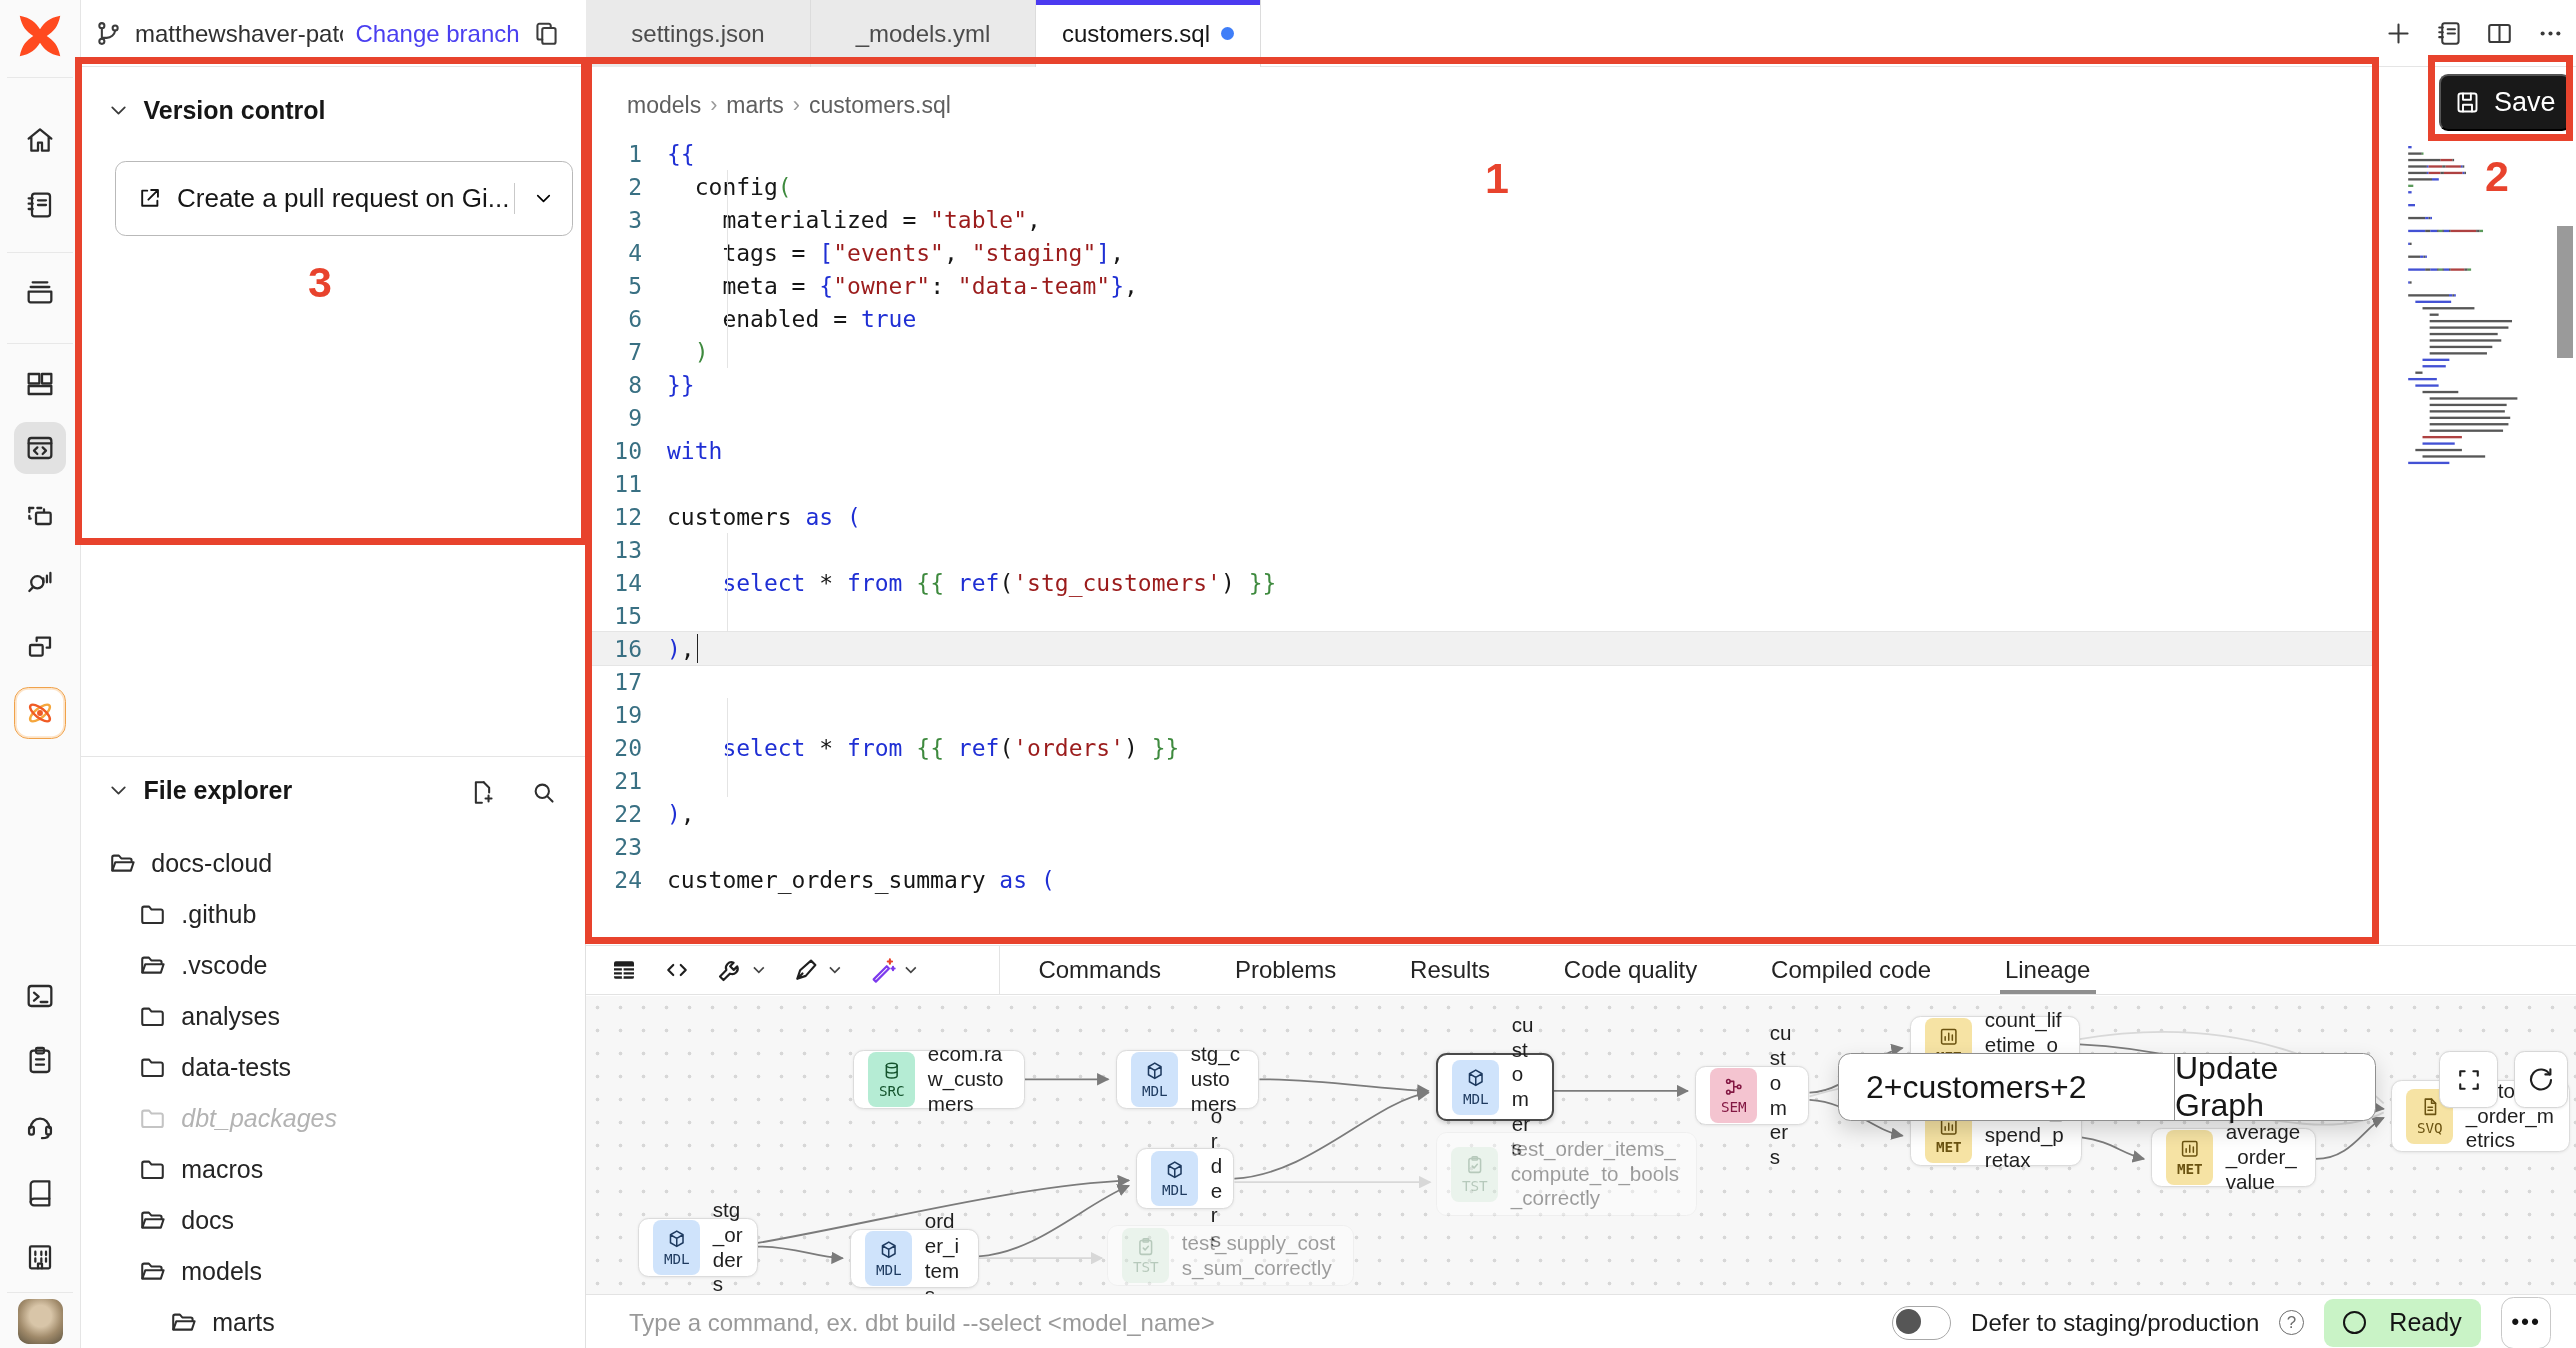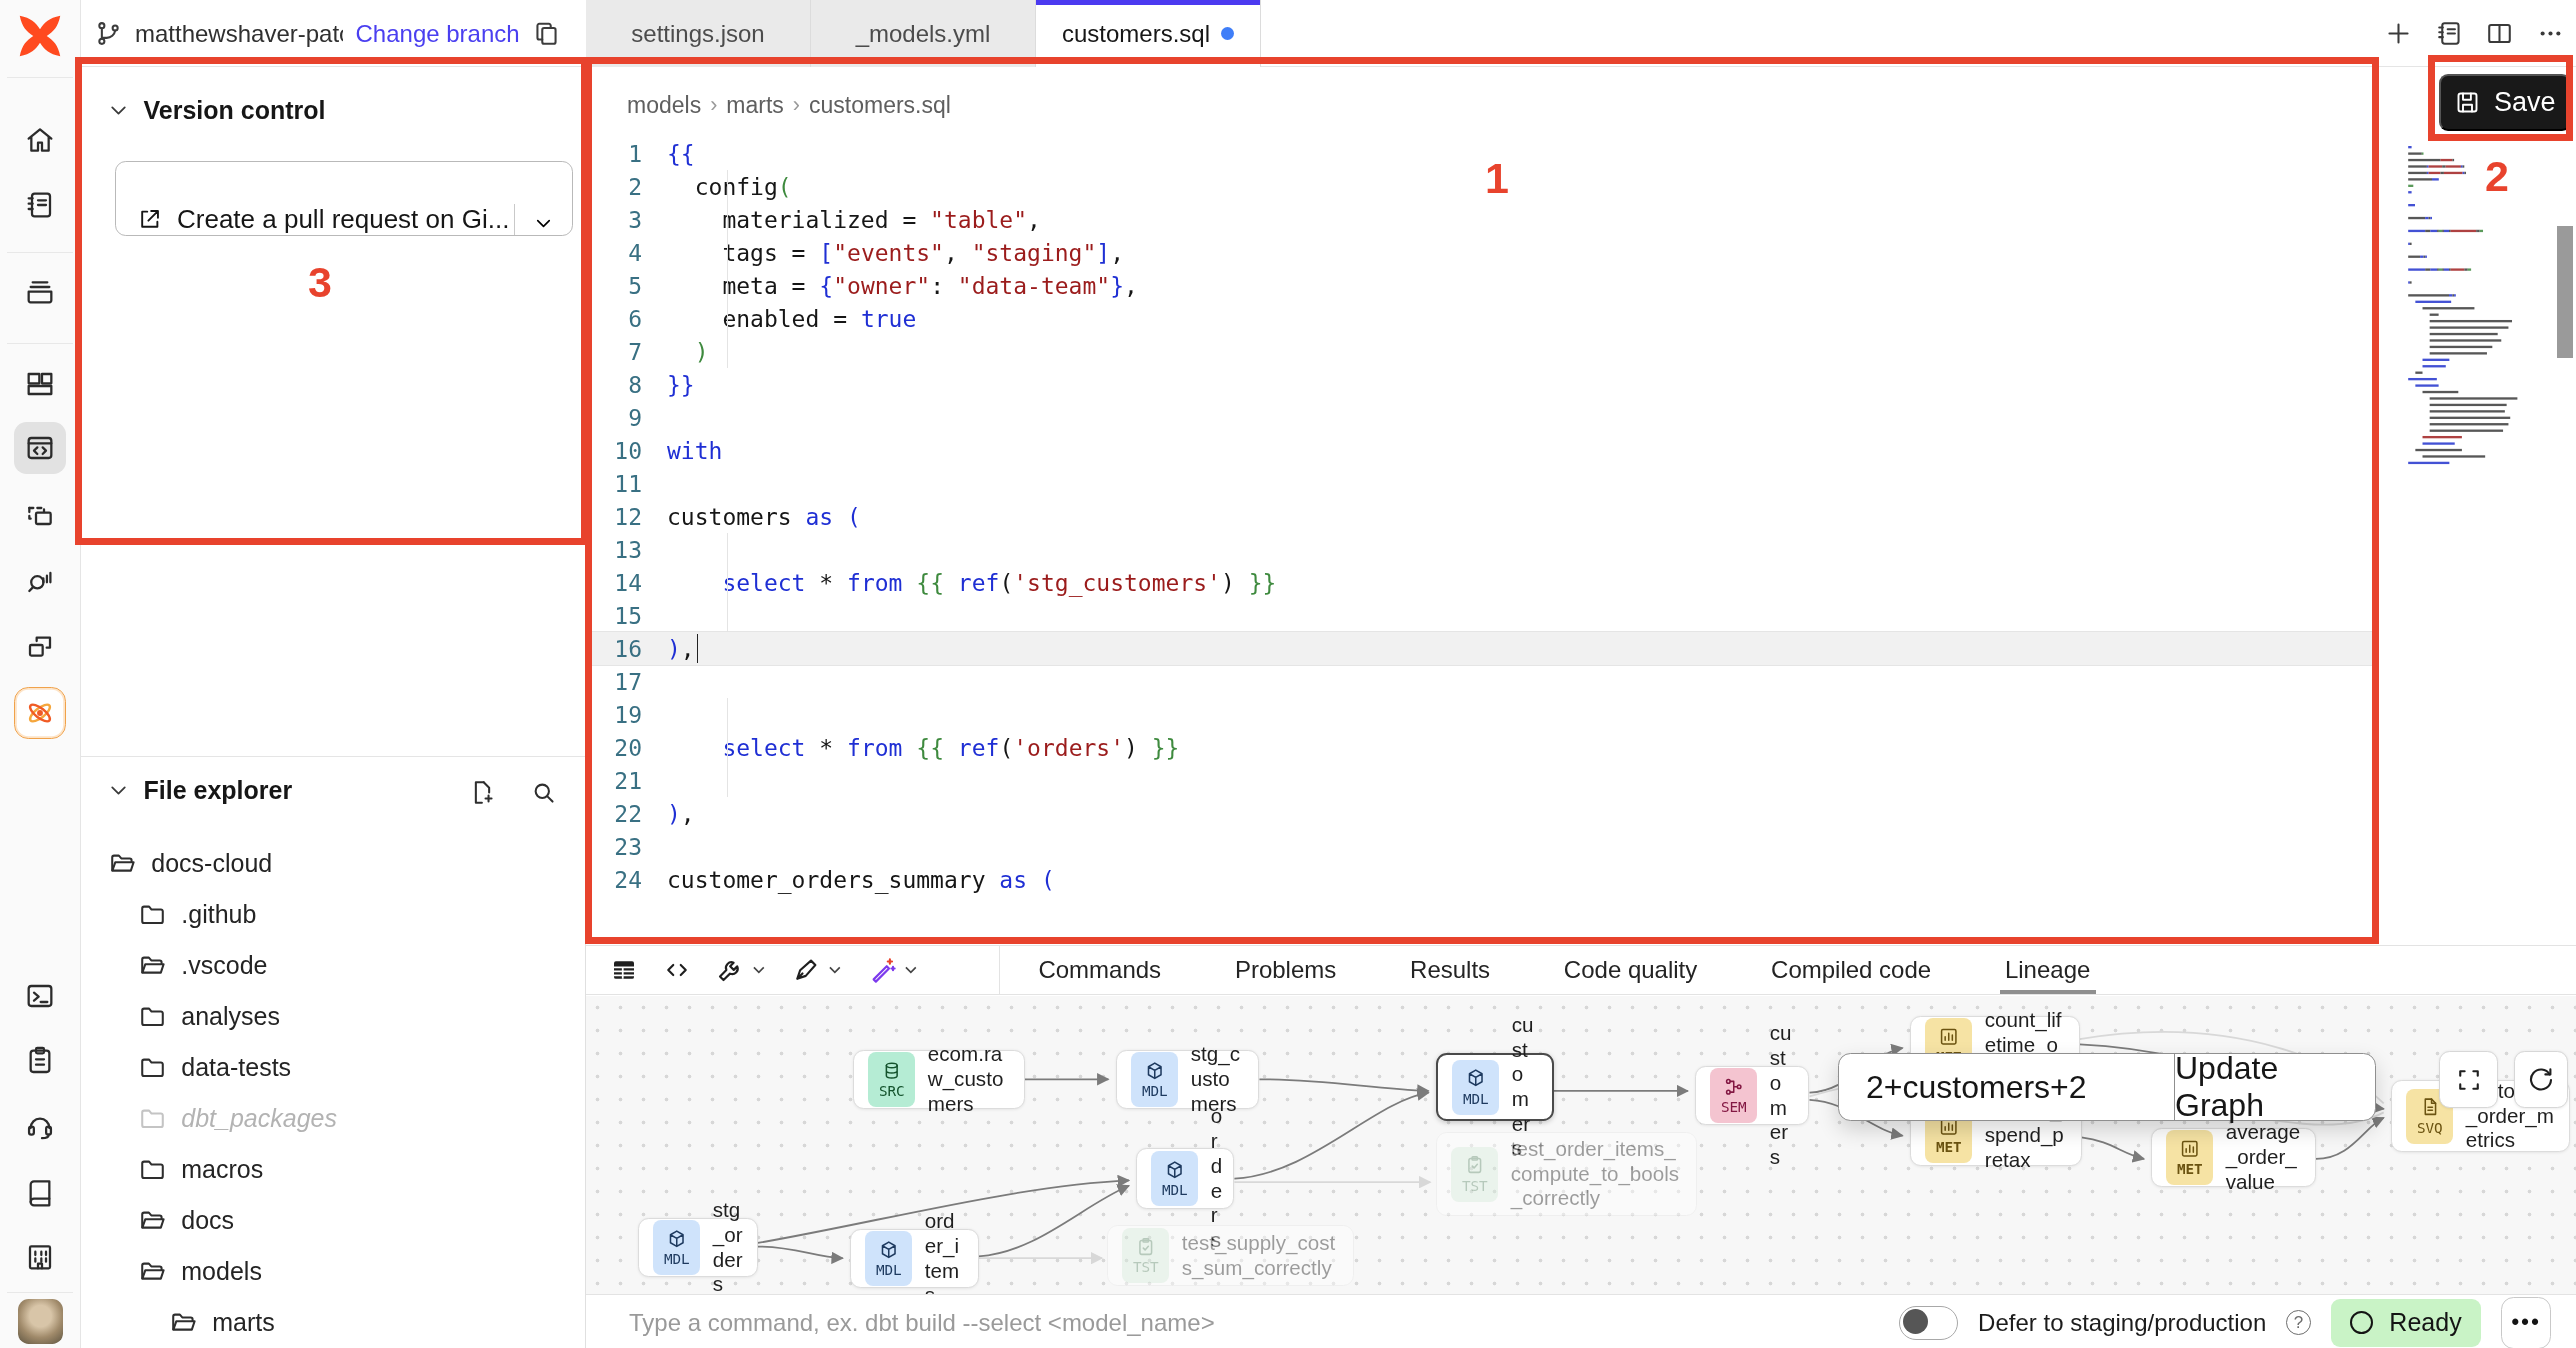--- a/index.html
+++ b/index.html
@@ -32,21 +32,21 @@
   .tab .dot { width:13.4px; height:13.4px; border-radius:50%; background:#3f7ef8; }
   .hdr-icons { position:absolute; right:12.5px; top:0; height:67px; display:flex; align-items:center; gap:21.5px; color:#3a3a3a; }
   .hdr-icons svg { width:29px; height:29px; }
 
   
   #left-panel { left:81px; top:67px; width:505px; height:1282px; background:#fff; border-right:0.9px solid #e0e0e0; z-index:5; }
   .section-head { position:absolute; left:25px; display:flex; align-items:center; gap:12.5px; color:#161616; }
   .section-head svg { width:25px; height:25px; color:#3a3a3a; }
   .section-title { font-size:25px; font-weight:bold; }
   .pr-button { position:absolute; left:34px; top:94px; width:458px; height:75px; border:0.9px solid #b9b9b9; border-radius:10.7px;
-               background:#fff; display:flex; align-items:flex-end; }
+               background:#fff; display:flex; align-items:center; }
   .pr-main { flex:1; display:flex; align-items:center; gap:14.3px; padding-left:19.7px; font-size:26px; color:#161616;
              border-right:0.9px solid #c9c9c9; overflow:hidden; white-space:nowrap; }
   .pr-main svg { width:27px; height:27px; flex:none; }
   .pr-caret { width:57px; display:flex; align-items:center; justify-content:center; }
   .pr-caret svg { width:23px; height:23px; }
   .fe-actions { position:absolute; right:27px; display:flex; gap:32px; color:#2e2e2e; }
   .fe-actions svg { width:29px; height:29px; }
   #tree { position:absolute; left:0; top:771px; width:505px; }
   .tree-row { height:51px; display:flex; align-items:center; gap:14.3px; font-size:25px; color:#242424; }
   .tree-row svg { width:29px; height:29px; flex:none; color:#2e2e2e; }
@@ -109,21 +109,21 @@
 
   
   #status-bar { left:586px; top:1294px; width:1990px; height:55px; background:#fff; border-top:0.9px solid #e3e3e3; z-index:5; }
   #cmd-placeholder { position:absolute; left:43px; top:0; height:55px; display:flex; align-items:center; font-size:24px; color:#9a9a9a; }
   .sb-right { position:absolute; right:25px; top:0; height:55px; display:flex; align-items:center; gap:19.7px; }
   .toggle { width:59px; height:34px; border:1.8px solid #a8a8a8; border-radius:18px; background:#fff; position:relative; }
   .toggle .knob { position:absolute; left:2.7px; top:2.7px; width:25px; height:25px; border-radius:50%; background:#565656; }
   .defer-label { font-size:24px; color:#1c1c1c; }
   .help-icon { width:25px; height:25px; border:1.8px solid #6d6d6d; border-radius:50%; color:#6d6d6d; font-size:17px;
                display:flex; align-items:center; justify-content:center; }
-  .ready-pill { height:48px; padding:0 19.7px; background:#c9f3c6; border-radius:9px; display:flex; align-items:center; gap:16px;
+  .ready-pill { height:48px; padding:0 19.7px; background:#c9f3c6; border-radius:9px; display:flex; align-items:center; gap:23px;
                 font-size:25px; color:#141414; }
   .ready-pill .ring { width:23px; height:23px; border:2.2px solid #141414; border-radius:50%; }
   .dots-btn { width:50px; height:52px; border:1.3px solid #c9c9c9; border-radius:12.5px; display:flex; align-items:center;
               justify-content:center; font-size:23px; letter-spacing:1.8px; color:#141414; background:#fff; }
 
   
   .anno-box { position:absolute; border:7.2px solid #e8432d; z-index:40; pointer-events:none; }
   .anno-num { position:absolute; z-index:41; color:#e8432d; font-size:43px; font-weight:bold; pointer-events:none; }
 </style>
 </head>

